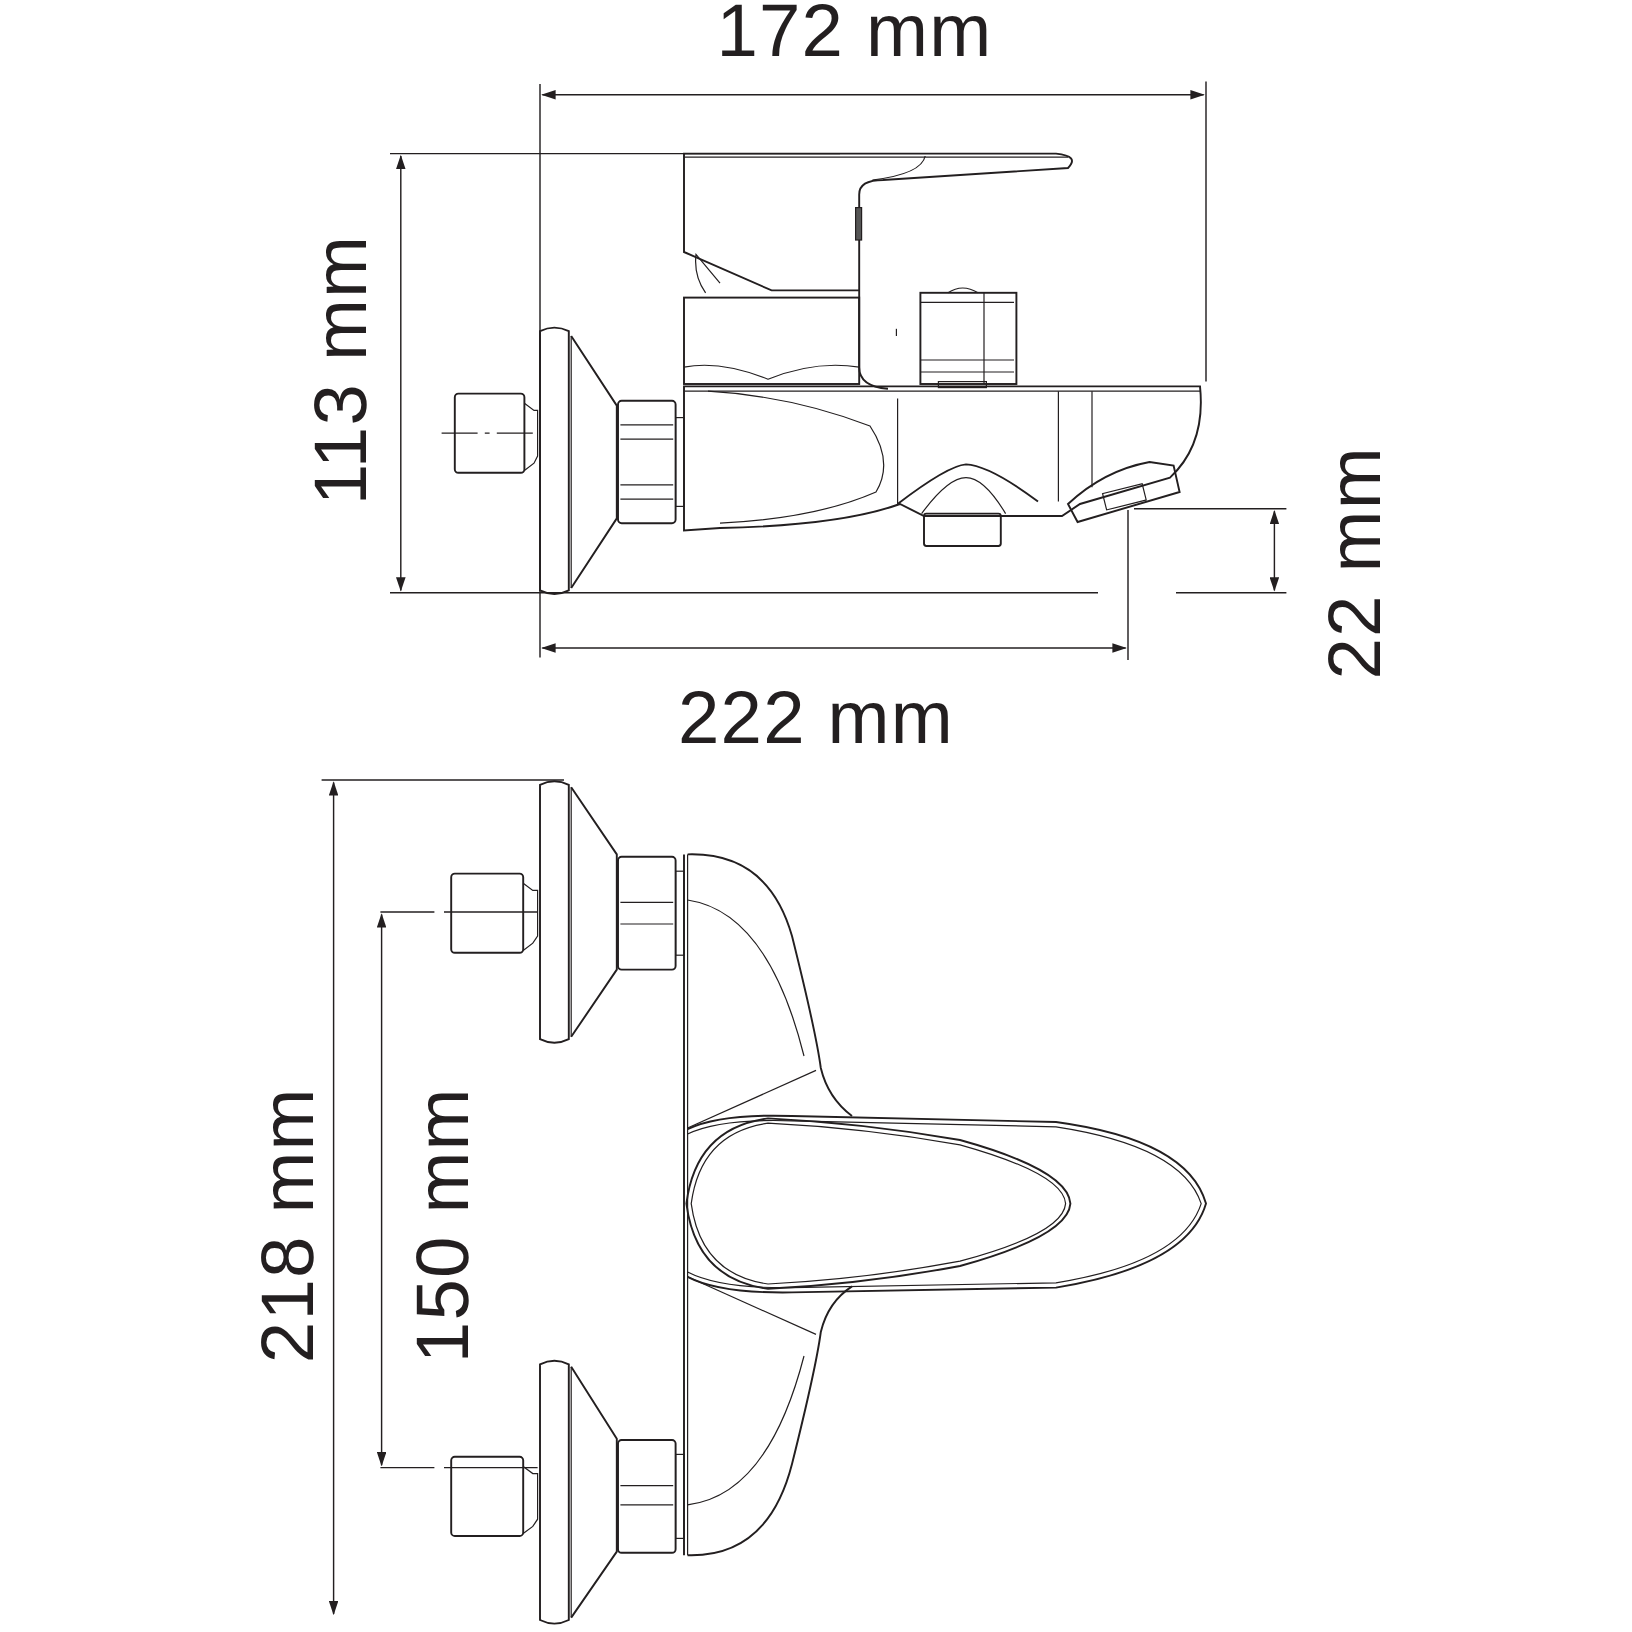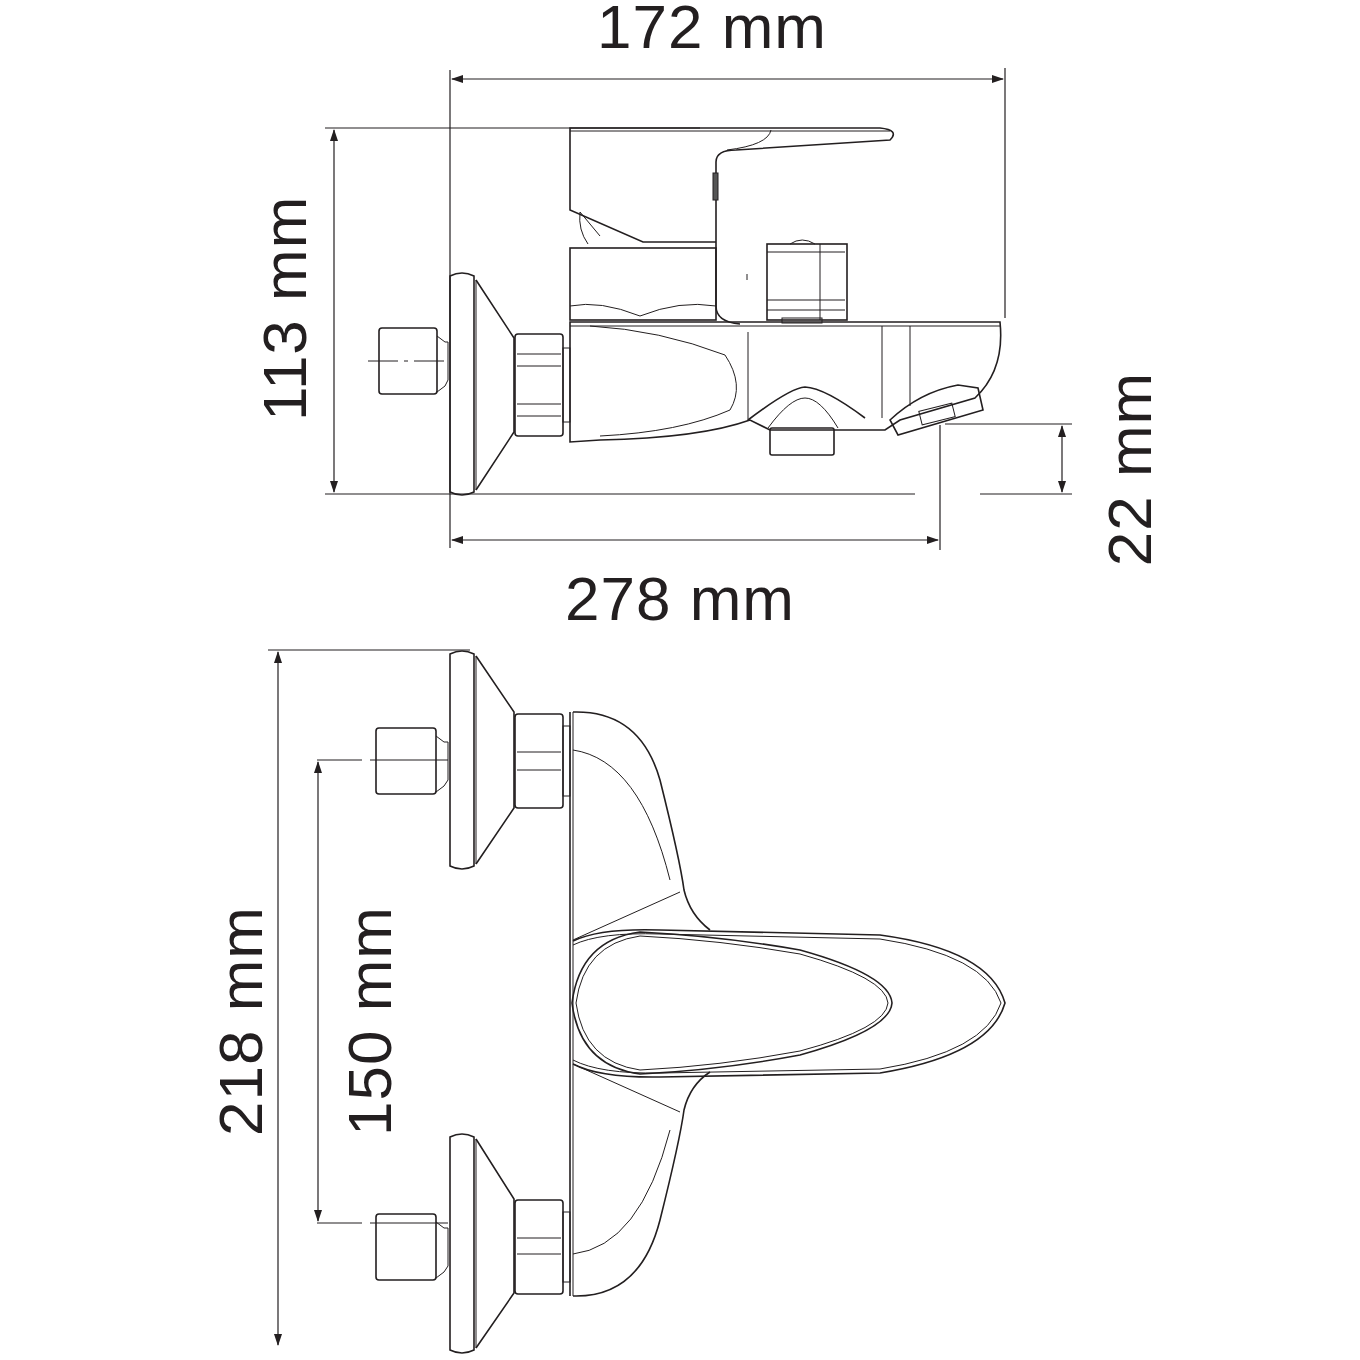--- a/index.html
+++ b/index.html
@@ -162,16 +162,16 @@
       <path class="ln" d="M573,941 Q600,928 660,930 L880,935 Q990,950 1005,1003 Q990,1055 880,1073 L660,1077 Q600,1078 573,1064"></path>
       <path class="ln-thin" d="M573,945 Q600,932 660,934 L880,939 Q985,955 1001,1003 Q985,1052 880,1069 L660,1073 Q600,1074 573,1060"></path>
       <path class="ln" d="M640,932 Q580,940 572,1003 Q580,1066 640,1074 Q720,1070 800,1055 Q890,1030 892,1003 Q890,975 800,950 Q720,936 640,932 Z"></path>
       <path class="ln-thin" d="M640,936 Q584,944 576,1003 Q584,1062 640,1070 Q720,1066 800,1051 Q886,1028 888,1003 Q886,978 800,954 Q720,940 640,936 Z"></path>
     </g>
   </g>
 </svg>
 
 <div class="dim-label" style="left:597px; top:-4px;">172 mm</div>
 <div class="dim-label vert" style="left:185px; top:290px; width:200px; text-align:center;">113 mm</div>
-<div class="dim-label" style="left:565px; top:568px;">278 mm</div>
+<div class="dim-label" style="left:565px; top:568px;">222 mm</div>
 <div class="dim-label vert" style="left:1030px; top:438px; width:200px; text-align:center;">22 mm</div>
 <div class="dim-label vert" style="left:121px; top:990px; width:240px; text-align:center;">218 mm</div>
 <div class="dim-label vert" style="left:250px; top:990px; width:240px; text-align:center;">150 mm</div>
 
 </body></html>

